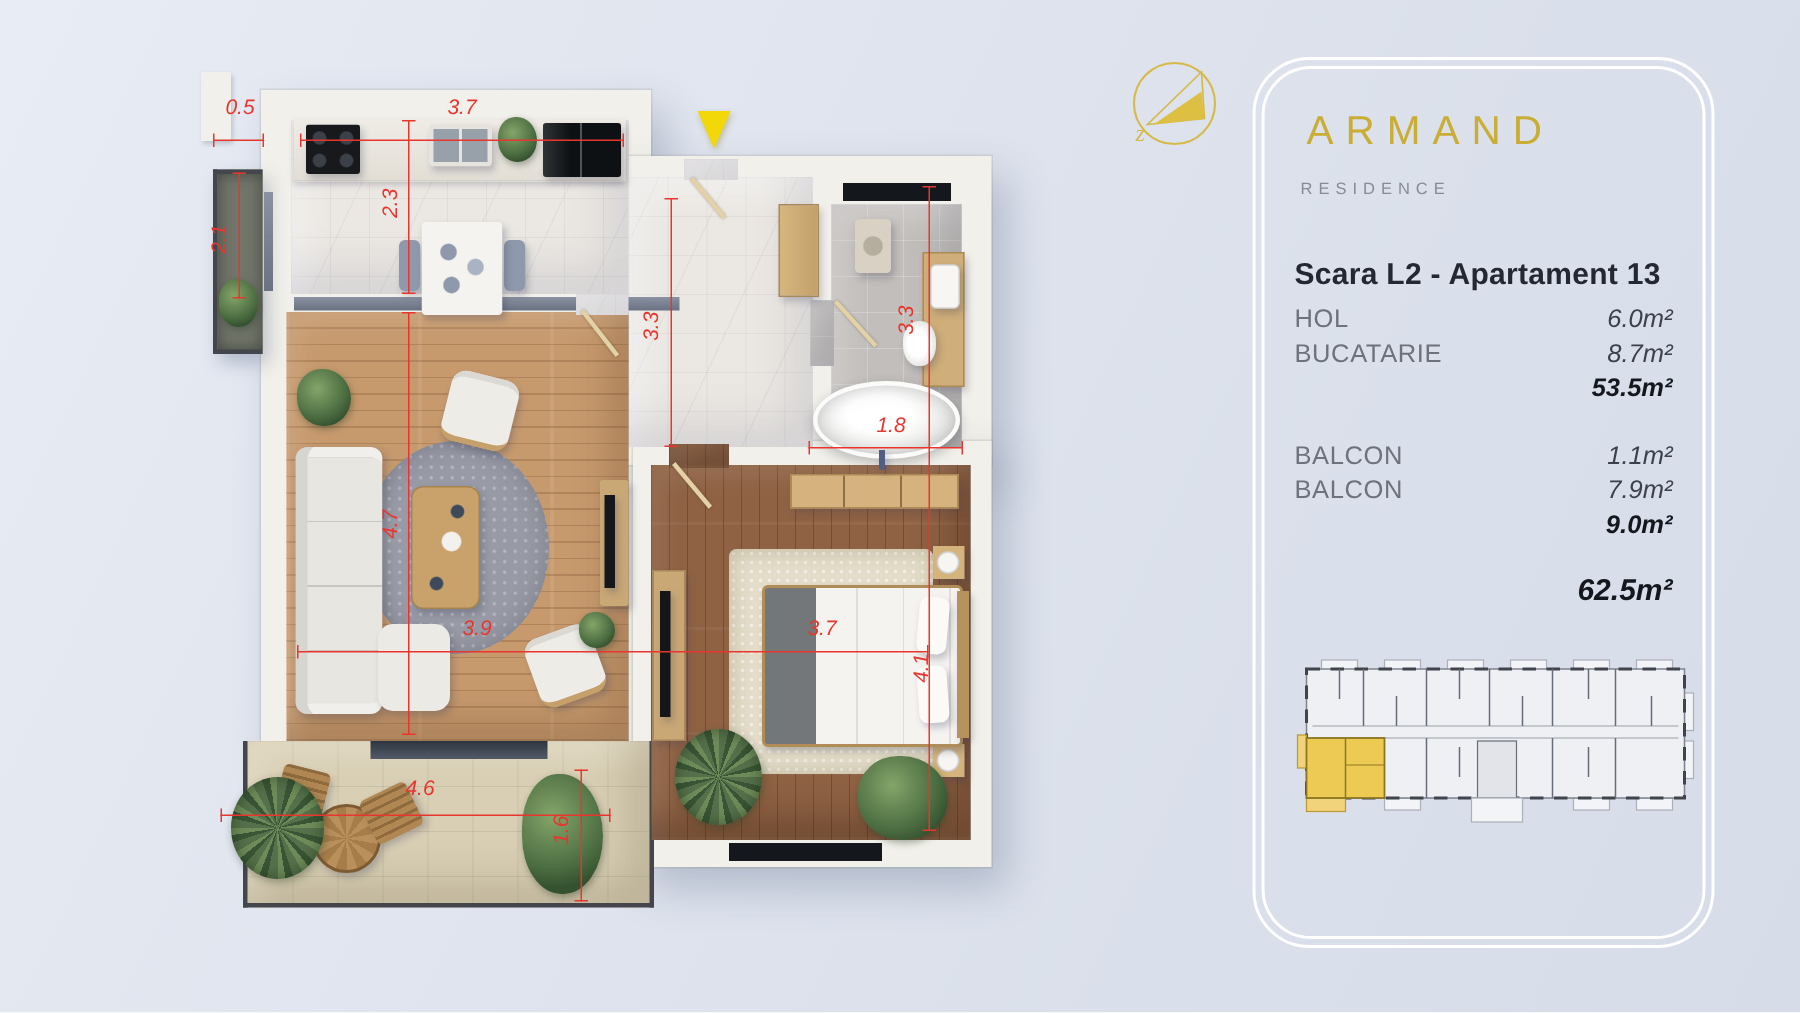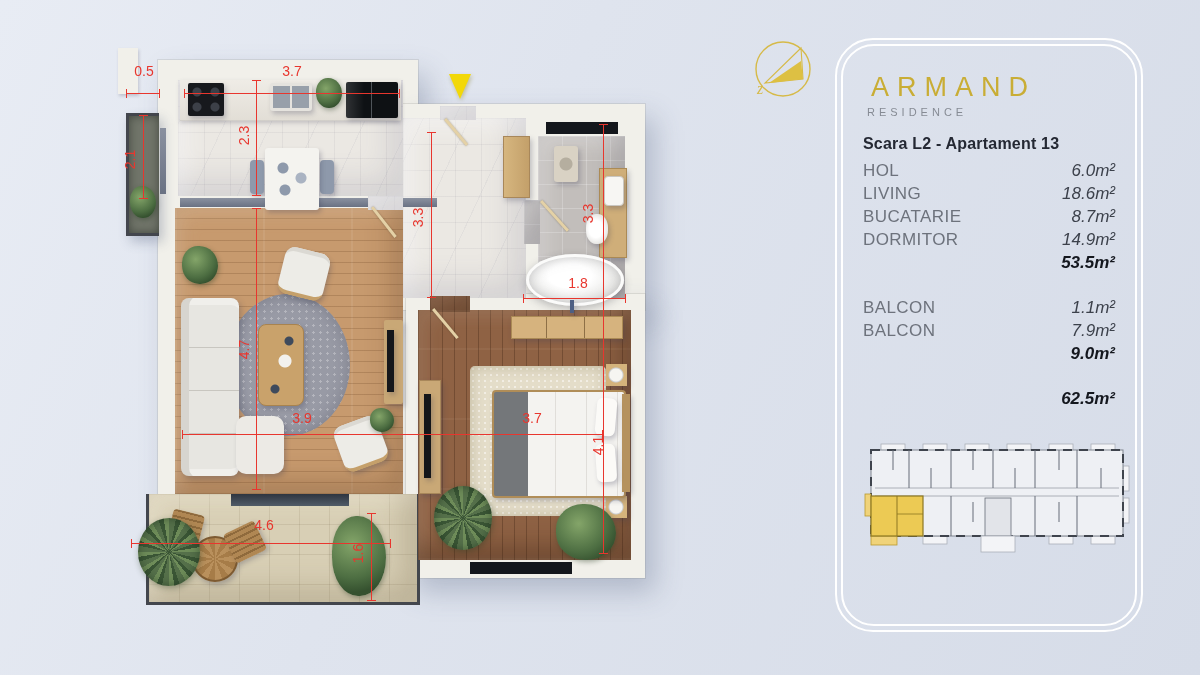--- a/index.html
+++ b/index.html
@@ -1,20 +1,20 @@
 <!DOCTYPE html>
 <html><head>
 <meta charset="utf-8">
 <style>
   html,body{margin:0;padding:0;}
   body{font-family:"Liberation Sans",sans-serif;}
   #stage{position:relative;width:1200px;height:675px;overflow:hidden;
     background:linear-gradient(115deg,#e8ecf4 0%,#dfe4ee 40%,#d6dce8 100%);}
   
-  #fp{position:absolute;left:118px;top:48px;width:540px;height:582px;}
+  #fp{position:absolute;left:134px;top:48px;width:540px;height:582px;font-style:italic;}
   #fp .abs, #fp .f, .wallblock, .floor, .dim-line, .dim-label, .leaf, .win{position:absolute;}
   .wallblock{background:#f1f0ea;box-shadow:10px 14px 26px rgba(70,82,115,.28),0 0 0 1px rgba(150,148,140,.22);z-index:1;}
   .floor{z-index:2;}
   .marble{background-color:#ebe8e3;background-image:
     repeating-linear-gradient(115deg,transparent 0 18px,rgba(165,165,178,.13) 18px 19px,transparent 19px 42px),
     linear-gradient(rgba(150,150,158,.13) 1px,transparent 1px),
     linear-gradient(90deg,rgba(150,150,158,.13) 1px,transparent 1px);
     background-size:auto,26px 26px,26px 26px;
     box-shadow:inset -12px -14px 30px rgba(100,100,125,.18),inset 8px 8px 22px rgba(255,255,255,.6);}
   .graytile{background-color:#c2bebb;background-image:
@@ -59,30 +59,30 @@
     filter:drop-shadow(1px 2px 2px rgba(120,110,0,.35));}
   
   #compass{position:absolute;left:750px;top:38px;width:66px;height:66px;}
   
   #panel{position:absolute;left:835px;top:38px;width:308px;height:594px;
     border:2px solid #ffffff;border-radius:38px;box-sizing:border-box;}
   #panel::before{content:"";position:absolute;inset:4px;border:2px solid #ffffff;border-radius:33px;pointer-events:none;}
   .panel-inner{padding:32px 26px 0;position:relative;}
   .brand{text-align:left;}
   .brand-name{font-size:27px;letter-spacing:8px;color:#c9ad35;font-weight:400;padding-left:8px;}
-  .brand-sub{font-size:11px;letter-spacing:4px;color:#868b94;margin-top:3px;padding-left:4px;}
-  .apt-title{margin-top:17px;font-size:16px;font-weight:700;color:#242833;letter-spacing:.2px;}
+  .brand-sub{font-size:11px;letter-spacing:4px;color:#868b94;margin-top:17px;padding-left:4px;}
+  .apt-title{margin-top:40px;font-size:20px;font-weight:700;color:#242833;letter-spacing:.2px;}
   .area-table{margin-top:6px;}
   .row{display:flex;justify-content:space-between;font-size:17px;line-height:23px;}
   .row .lbl{color:#6d727c;letter-spacing:.4px;}
   .row .val{color:#3c414b;font-style:italic;}
   .row.total{justify-content:flex-end;font-weight:700;}
   .row.total .val{color:#14171e;}
   .spacer{height:22px;}
-  .grand{margin-top:22px;font-size:17px;}
+  .grand{margin-top:22px;font-size:20px;}
   .mini-wrap{margin-top:26px;text-align:center;}
 </style>
 </head>
 <body>
 
 <div id="stage">
 
   <div id="fp">
 
     <div class="wallblock" style="left:40px;top:12px;width:260px;height:448px;"></div>
@@ -210,30 +210,22 @@
       </div>
 
       <div class="apt-title">Scara L2 - Apartament 13</div>
 
       <div class="area-table">
         <div class="row">
           <span class="lbl">HOL</span>
           <span class="val">6.0m²</span>
         </div>
         <div class="row">
-          <span class="lbl">LIVING</span>
-          <span class="val">18.6m²</span>
-        </div>
-        <div class="row">
           <span class="lbl">BUCATARIE</span>
           <span class="val">8.7m²</span>
-        </div>
-        <div class="row">
-          <span class="lbl">DORMITOR</span>
-          <span class="val">14.9m²</span>
         </div>
         <div class="row total">
           <span class="val">53.5m²</span>
         </div>
 
         <div class="spacer"></div>
 
         <div class="row">
           <span class="lbl">BALCON</span>
           <span class="val">1.1m²</span>

